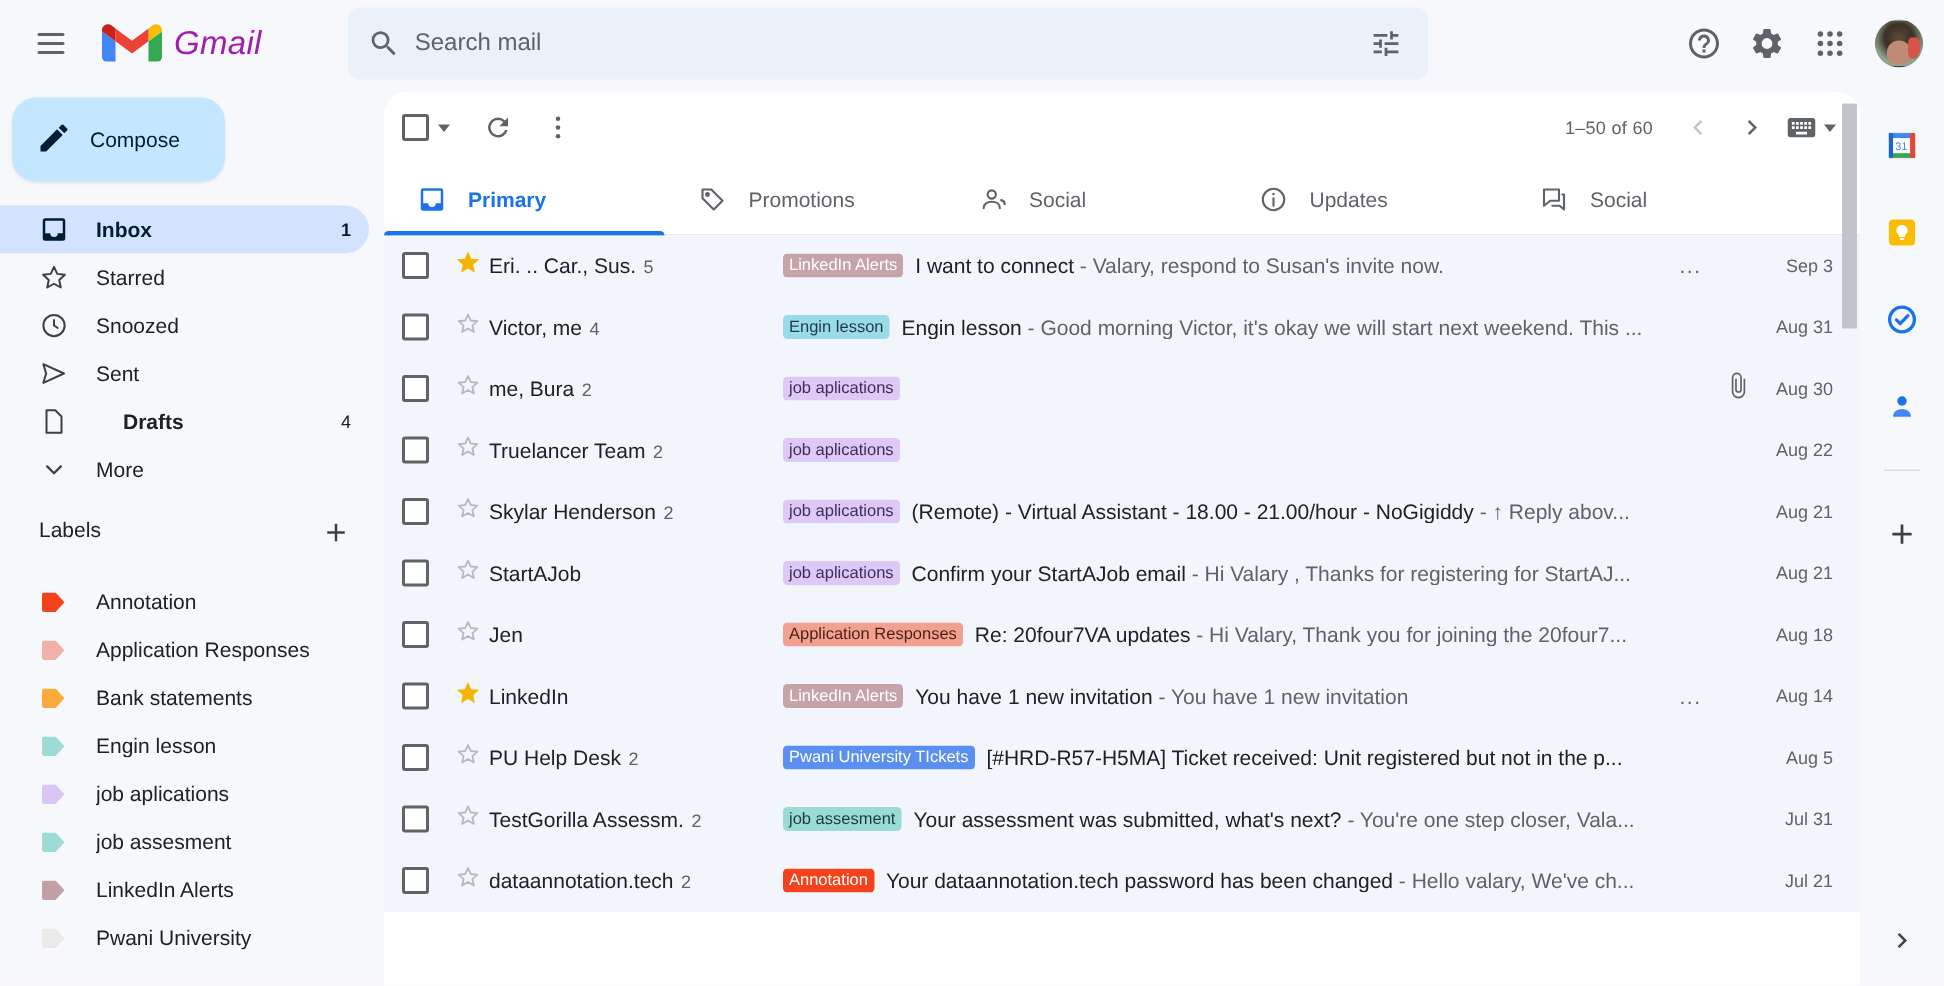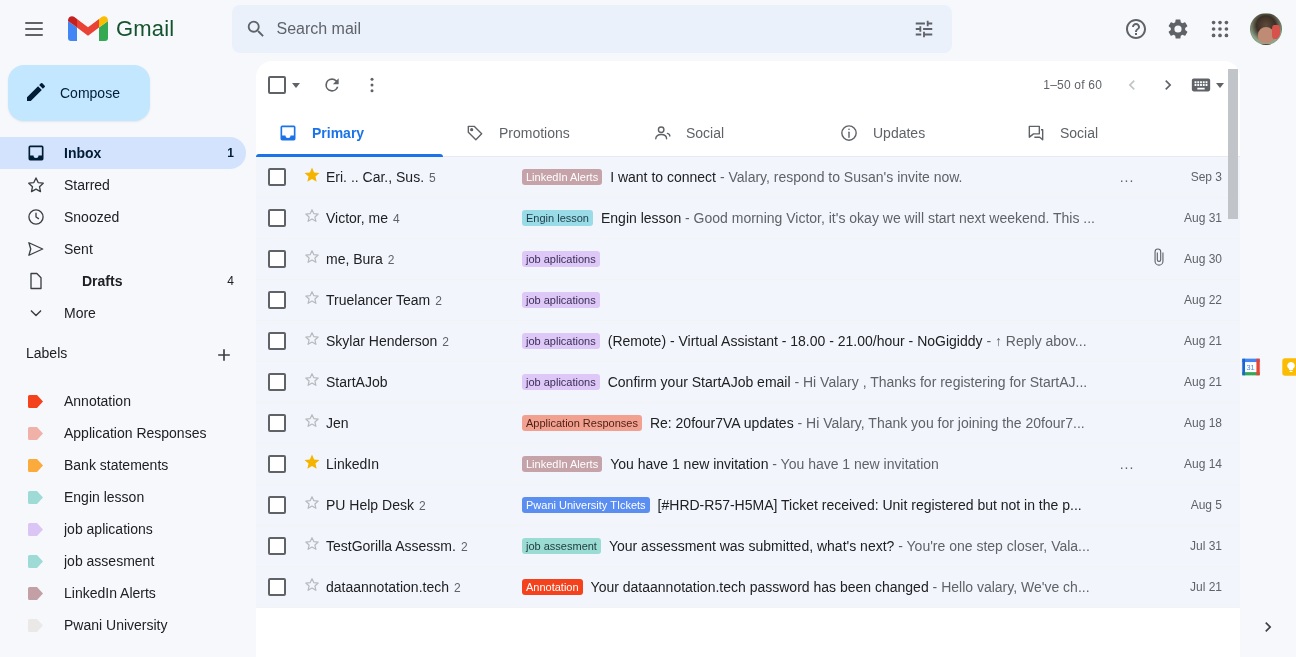--- a/index.html
+++ b/index.html
@@ -21,21 +21,21 @@
   }
   .hamburger {
     width: 48px; height: 48px; border-radius: 50%;
     display: flex; flex-direction: column; align-items: center; justify-content: center;
     gap: 4px; cursor: pointer;
   }
   .hamburger span { display: block; width: 18px; height: 2px; background: #5f6368; border-radius: 1px; }
 
   .brand { display: flex; align-items: center; gap: 8px; margin-left: 10px; cursor: pointer; }
   .gmail-logo { width: 40px; height: 30px; }
-  .brand-text { font-size: 22px; color: #14532d; letter-spacing: .2px; font-weight: 400; }
+  .brand-text { font-size: 22px; color: #a21caf; letter-spacing: .2px; font-weight: 400; font-style: italic; }
 
   .search-wrap {
     margin-left: 58px;
     width: 720px; height: 48px;
     background: #eaf1fb; border-radius: 8px;
     display: flex; align-items: center; padding: 0 8px 0 4px;
   }
   .icon-btn {
     width: 40px; height: 40px; border-radius: 50%;
     display: flex; align-items: center; justify-content: center;
@@ -177,21 +177,21 @@
     height: 28px; min-width: 34px; padding: 0 10px;
     border: 1px solid #dadce0; border-radius: 14px; font-size: 12px; color: #3c4043; background: #fff; cursor: pointer;
   }
 
   
   .list-scrollbar { position: absolute; top: 8px; right: 2px; width: 10px; height: 150px; background: #c1c5ca; border-radius: 0; }
 
   
   .rail {
     width: 56px; flex: 0 0 56px; background: #f6f8fc;
-    display: flex; flex-direction: row; align-items: center; padding-top: 20px; gap: 18px;
+    display: flex; flex-direction: column; align-items: center; padding-top: 20px; gap: 18px;
   }
   .rail-btn { width: 40px; height: 40px; border-radius: 50%; display: flex; align-items: center; justify-content: center; cursor: pointer; }
   .rail-div { width: 24px; height: 1px; background: #dadce0; margin: 4px 0; }
   .rail-expand { position: absolute; right: 8px; bottom: 10px; width: 40px; height: 40px; border-radius: 50%; display: flex; align-items: center; justify-content: center; cursor: pointer; }
 </style>
 </head>
 <body>
 
 <div class="app">
 

